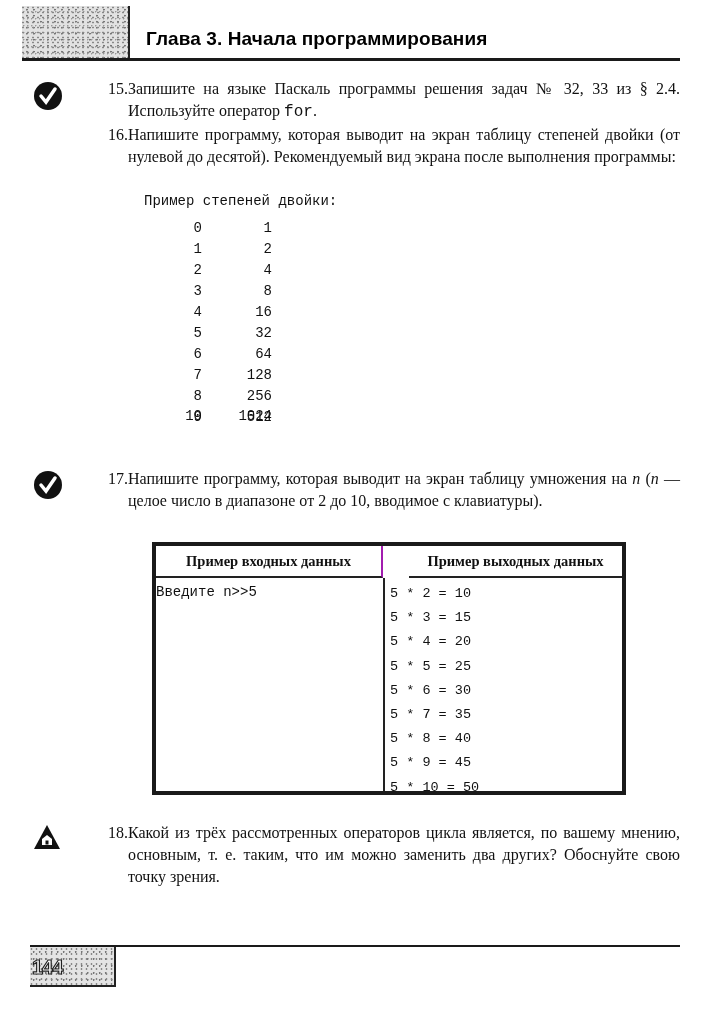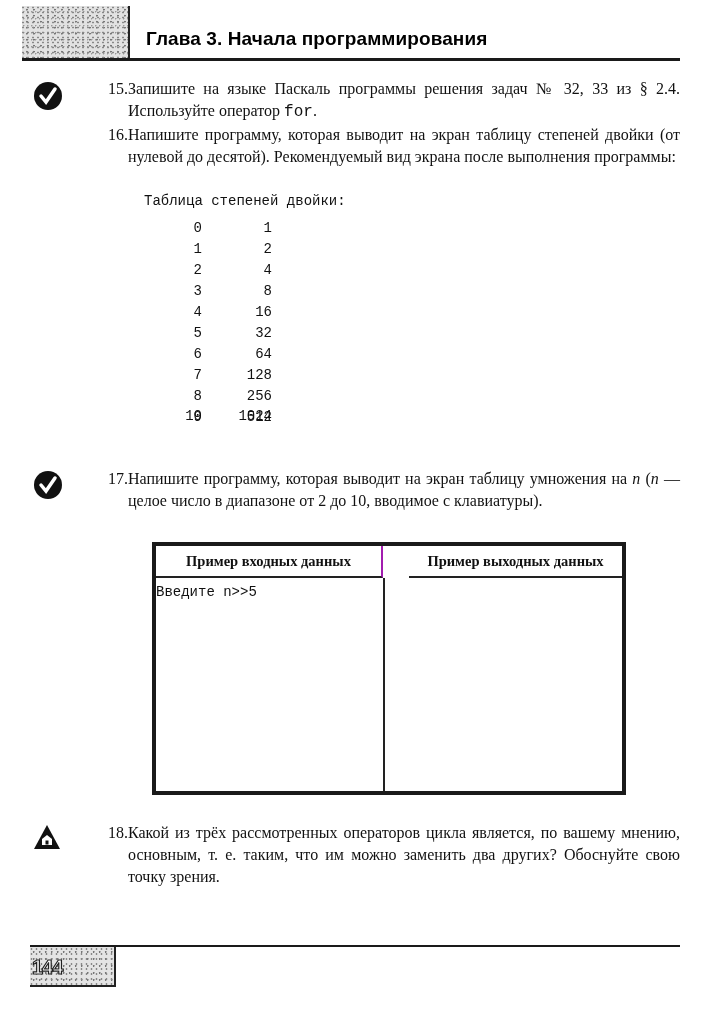--- a/index.html
+++ b/index.html
@@ -76,21 +76,21 @@
   <div class="body">
     <span>Запишите на языке Паскаль программы решения задач № 32, 33 из § 2.4. Используйте оператор </span><span class="mono">for</span><span>.</span>
   </div>
 </div>
 
 <div class="abs task" style="top:124px;">
   <span class="num">16.</span>
   <div class="body">Напишите программу, которая выводит на экран таблицу степеней двойки (от нулевой до десятой). Рекомендуемый вид экрана после выполнения программы:</div>
 </div>
 
-<div class="abs mono pow-title">Таблица степеней двойки:</div>
+<div class="abs mono pow-title">Пример степеней двойки:</div>
 <div id="pow-rows">
     <div class="abs mono pow-row" style="top: 220px;">
       <span class="k">0</span>
       <span class="v">1</span>
     </div>
     <div class="abs mono pow-row" style="top: 241px;">
       <span class="k">1</span>
       <span class="v">2</span>
     </div>
     <div class="abs mono pow-row" style="top: 262px;">
@@ -142,20 +142,31 @@
   <div class="body">
     <span>Напишите программу, которая выводит на экран таблицу умножения на </span><i>n</i><span> (</span><i>n</i><span> — целое число в диапазоне от 2 до 10, вводимое с клавиатуры).</span>
   </div>
 </div>
 
 <div class="abs io">
   <div class="hd h1">Пример входных данных</div>
   <div class="hd h2">Пример выходных данных</div>
   <div class="vline"></div>
   <div class="in mono">Введите n&gt;&gt;5</div>
+  <div class="out mono" id="io-out">
+      <div>5 * 2 = 10</div>
+      <div>5 * 3 = 15</div>
+      <div>5 * 4 = 20</div>
+      <div>5 * 5 = 25</div>
+      <div>5 * 6 = 30</div>
+      <div>5 * 7 = 35</div>
+      <div>5 * 8 = 40</div>
+      <div>5 * 9 = 45</div>
+      <div>5 * 10 = 50</div>
+    </div>
 </div>
 
 <div class="abs" style="left:33px; top:824px;">
   <svg width="28" height="26" viewBox="0 0 28 26">
     <polygon points="14,1 27,25 1,25" fill="#111"></polygon>
     <polygon points="14,11 19,15 19,21 9,21 9,15" fill="#fff"></polygon>
     <rect x="12.5" y="16.5" width="3" height="4" fill="#111"></rect>
   </svg>
 </div>
 

